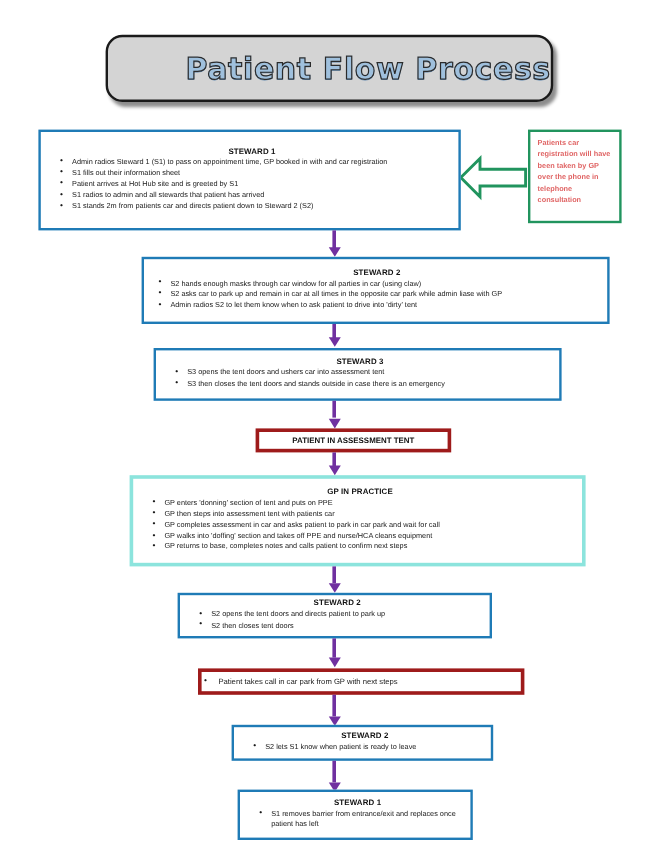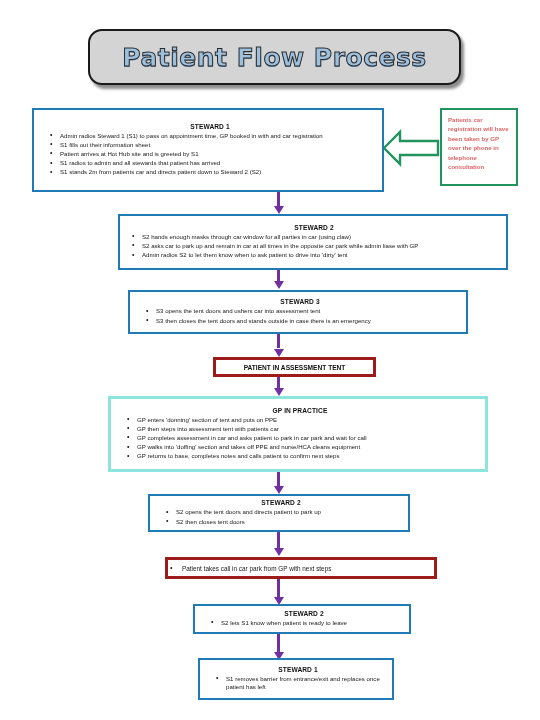--- a/index.html
+++ b/index.html
@@ -25,21 +25,21 @@
     left: 88px;
     top: 29px;
     width: 373px;
     height: 56px;
     background: #d4d4d4;
     border: 2px solid #1a1a1a;
     border-radius: 14px;
     box-shadow: 3px 4px 3px rgba(0,0,0,0.45);
     display: flex;
     align-items: center;
-    justify-content: center;
+    justify-content: flex-end;
   }
   .title-text {
     font-family: "DejaVu Sans", sans-serif;
     font-size: 25px;
     font-weight: bold;
     letter-spacing: 0.5px;
     color: #9fc0dd;
     -webkit-text-stroke: 1px #2b2b2b;
     text-shadow: 0 1px 0 #5d86ad;
     background: linear-gradient(#eaf2fa, #7ba2c7);

